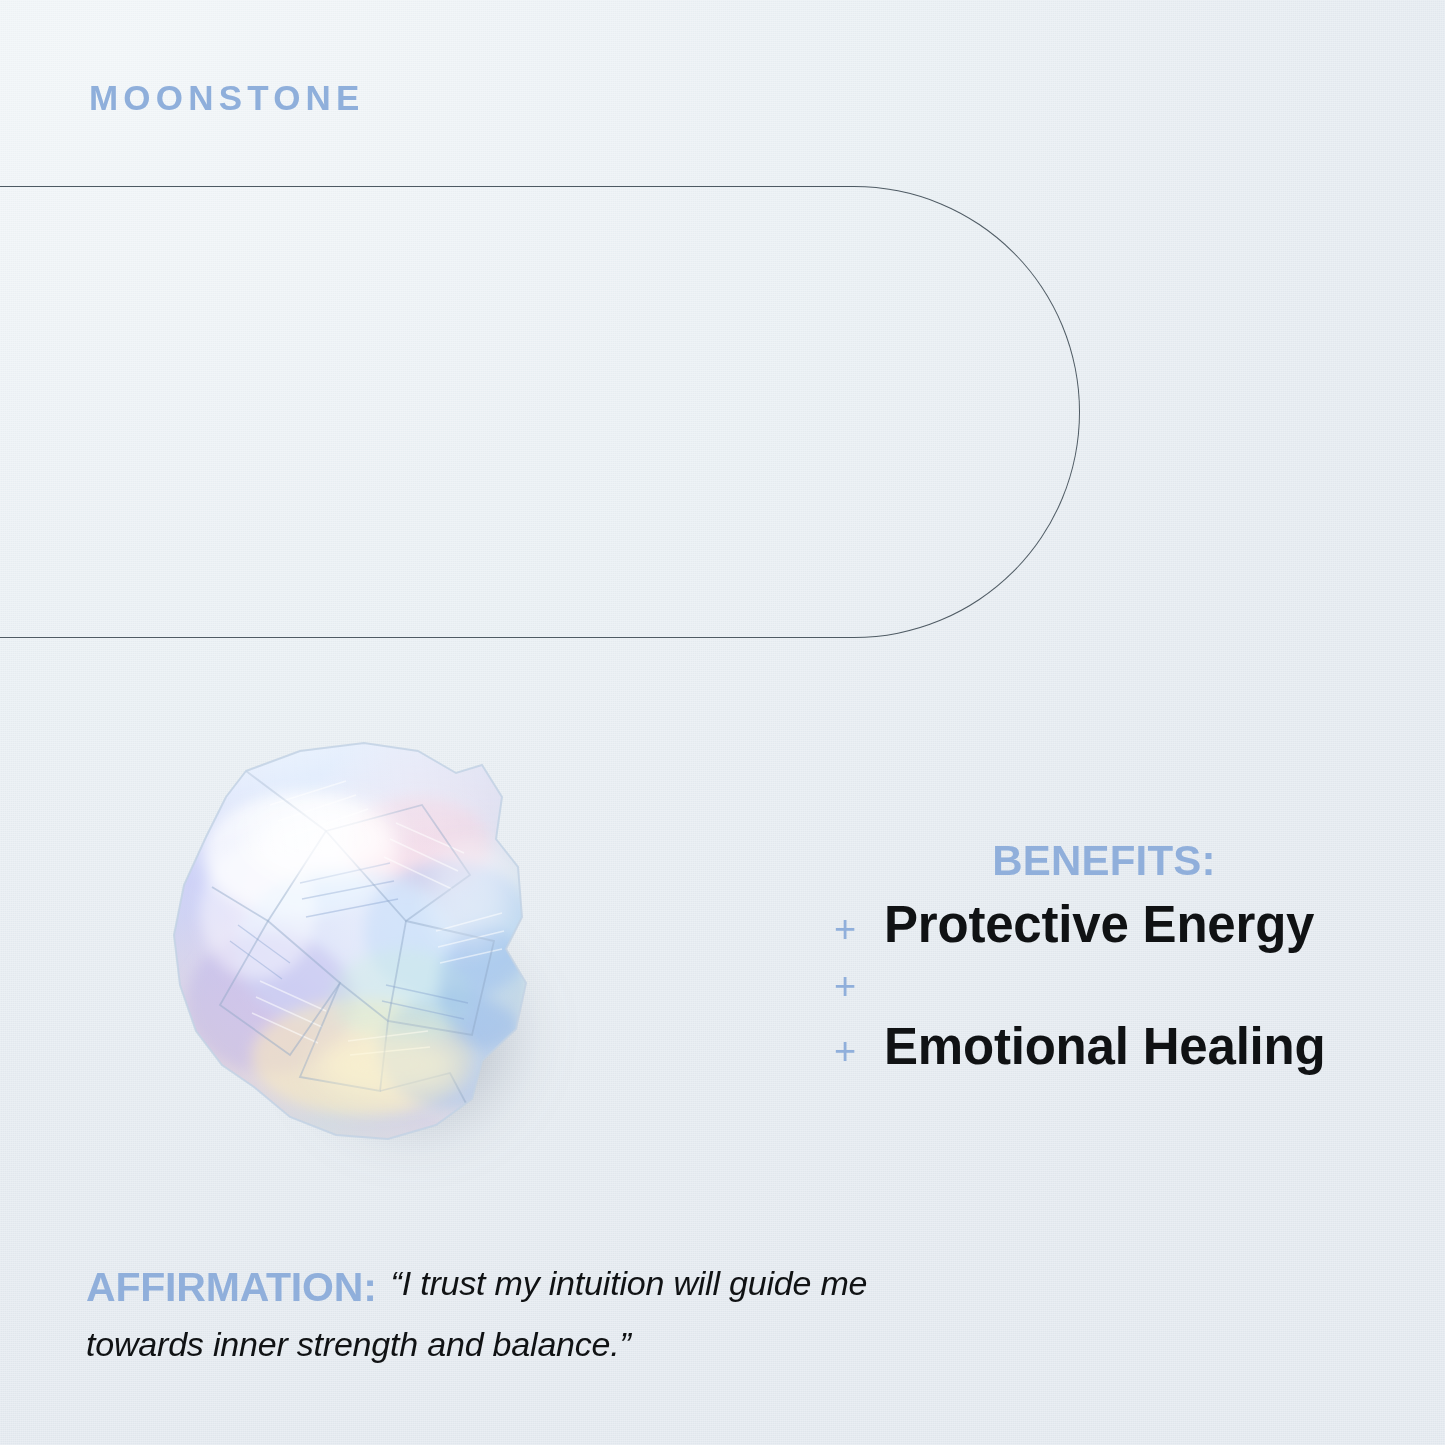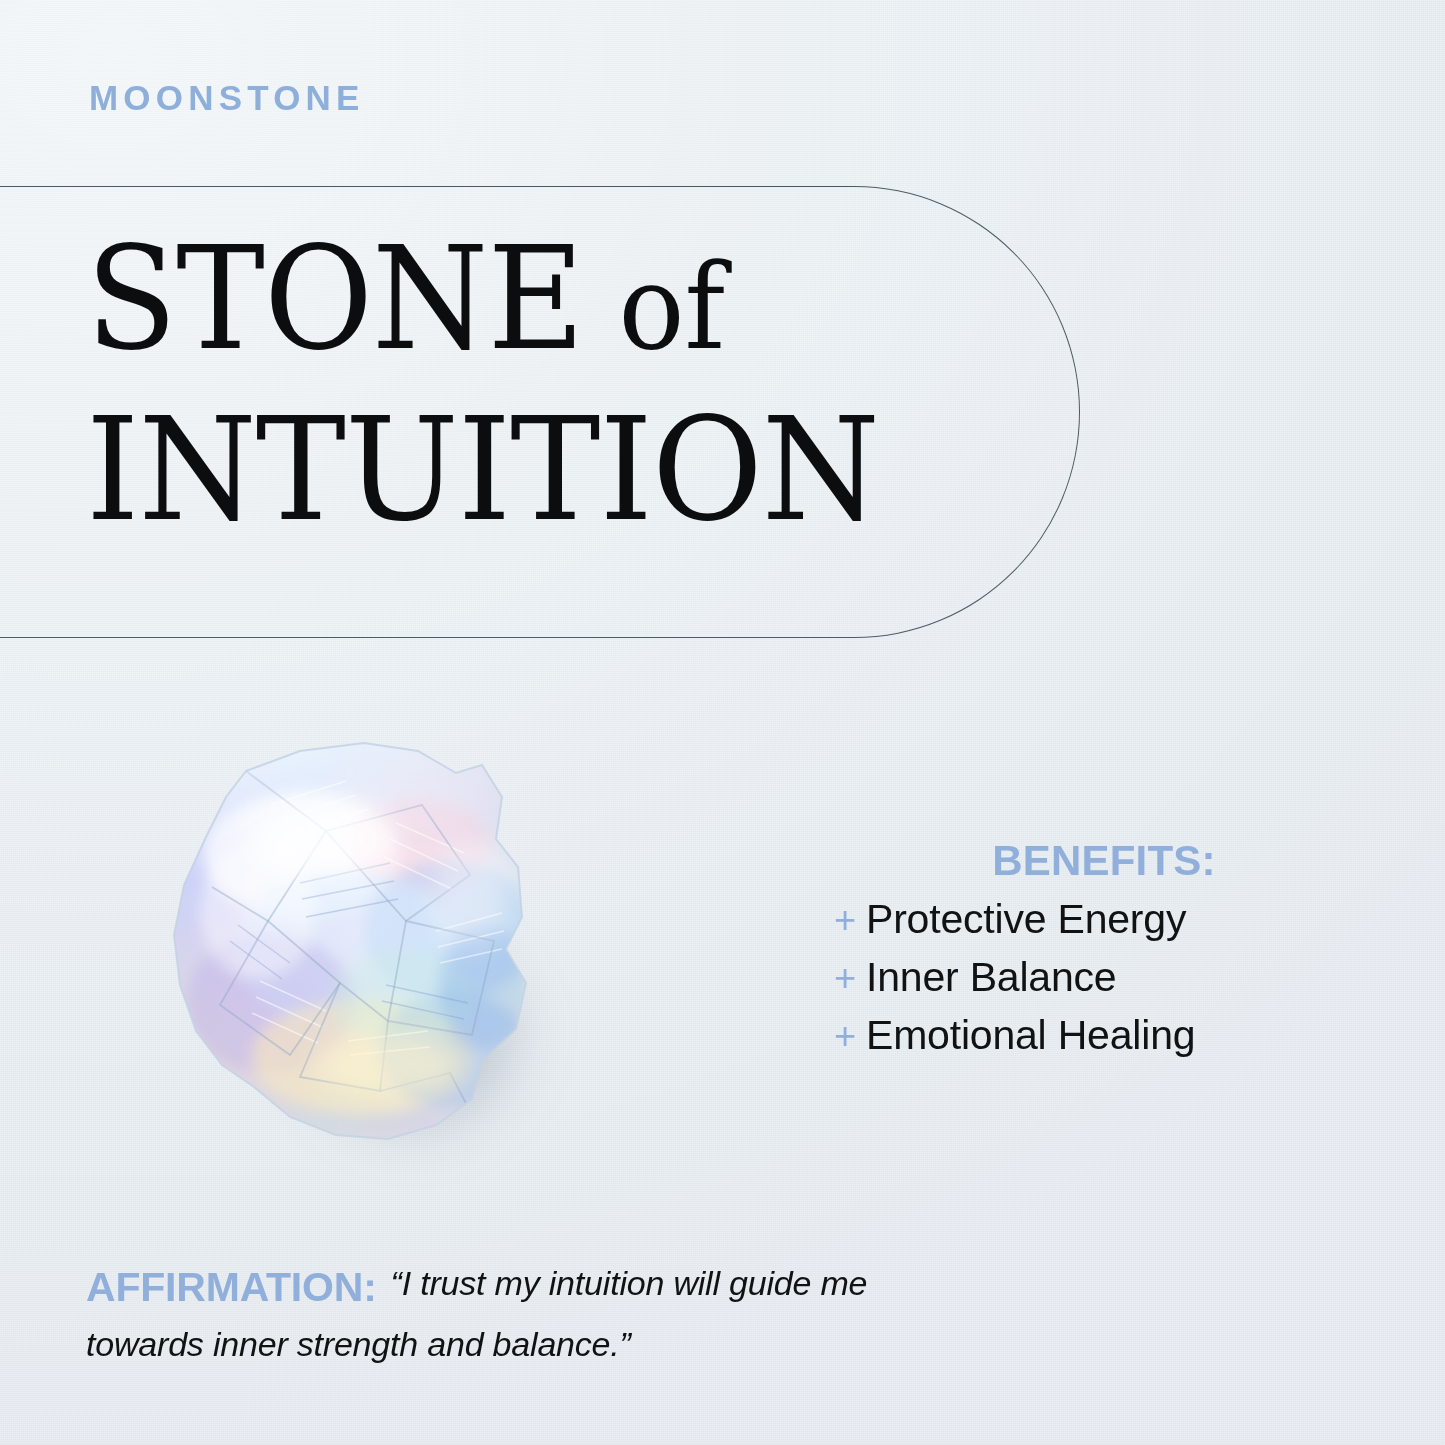--- a/index.html
+++ b/index.html
@@ -110,24 +110,25 @@
   }
   .benefit-plus{
     color:#90afdb;
     font-size:38px;
     font-weight:400;
     width:42px;
     line-height:1;
   }
   .benefit-text{
     color:#101214;
-    font-size:41px;
-    font-weight:normal;
+    font-size:51px;
+    font-weight:bold;
     letter-spacing:-.2px;
     line-height:1.05;
+    margin-left:18px;
   }
 
   
   #affirmation{
     position:absolute;left:86px;top:1262px;
     width:1280px;
   }
   #aff-line1{
     display:flex;align-items:flex-start;justify-content:flex-start;
     white-space:nowrap;
@@ -158,24 +159,20 @@
 <body>
 
 <div id="card">
 
   <div id="grain"></div>
 
   <div id="eyebrow">MOONSTONE</div>
 
   <div id="pill"></div>
 
-  <div id="headline">
-    <span class="l1"><span>STONE</span><span class="of"> <span>of</span></span></span>
-    <span class="l2">INTUITION</span>
-  </div>
 
   <div id="stone-wrap">
     <div id="stone-shadow"></div>
     <svg id="stone-svg" width="420" height="430" viewBox="0 0 420 430">
       <defs>
         <clipPath id="rockClip">
           <path d="M96 36 L150 16 L214 8 L268 16 L306 38 L332 30 L352 62 L346 104
                    L368 132 L372 182 L356 214 L376 248 L366 294 L332 326 L322 364
                    L286 390 L238 404 L186 400 L140 382 L104 352 L72 330 L46 296
                    L30 250 L24 200 L34 150 L56 102 L76 62 Z"></path>
@@ -270,21 +267,20 @@
   <div id="benefits">
     <div id="benefits-title">BENEFITS:</div>
 
     <div class="benefit-row">
       <span class="benefit-plus">+</span>
       <span class="benefit-text">Protective Energy</span>
     </div>
 
     <div class="benefit-row">
       <span class="benefit-plus">+</span>
-      <span class="benefit-text">Inner Balance</span>
     </div>
 
     <div class="benefit-row">
       <span class="benefit-plus">+</span>
       <span class="benefit-text">Emotional Healing</span>
     </div>
   </div>
 
   <div id="affirmation">
     <div id="aff-line1">

